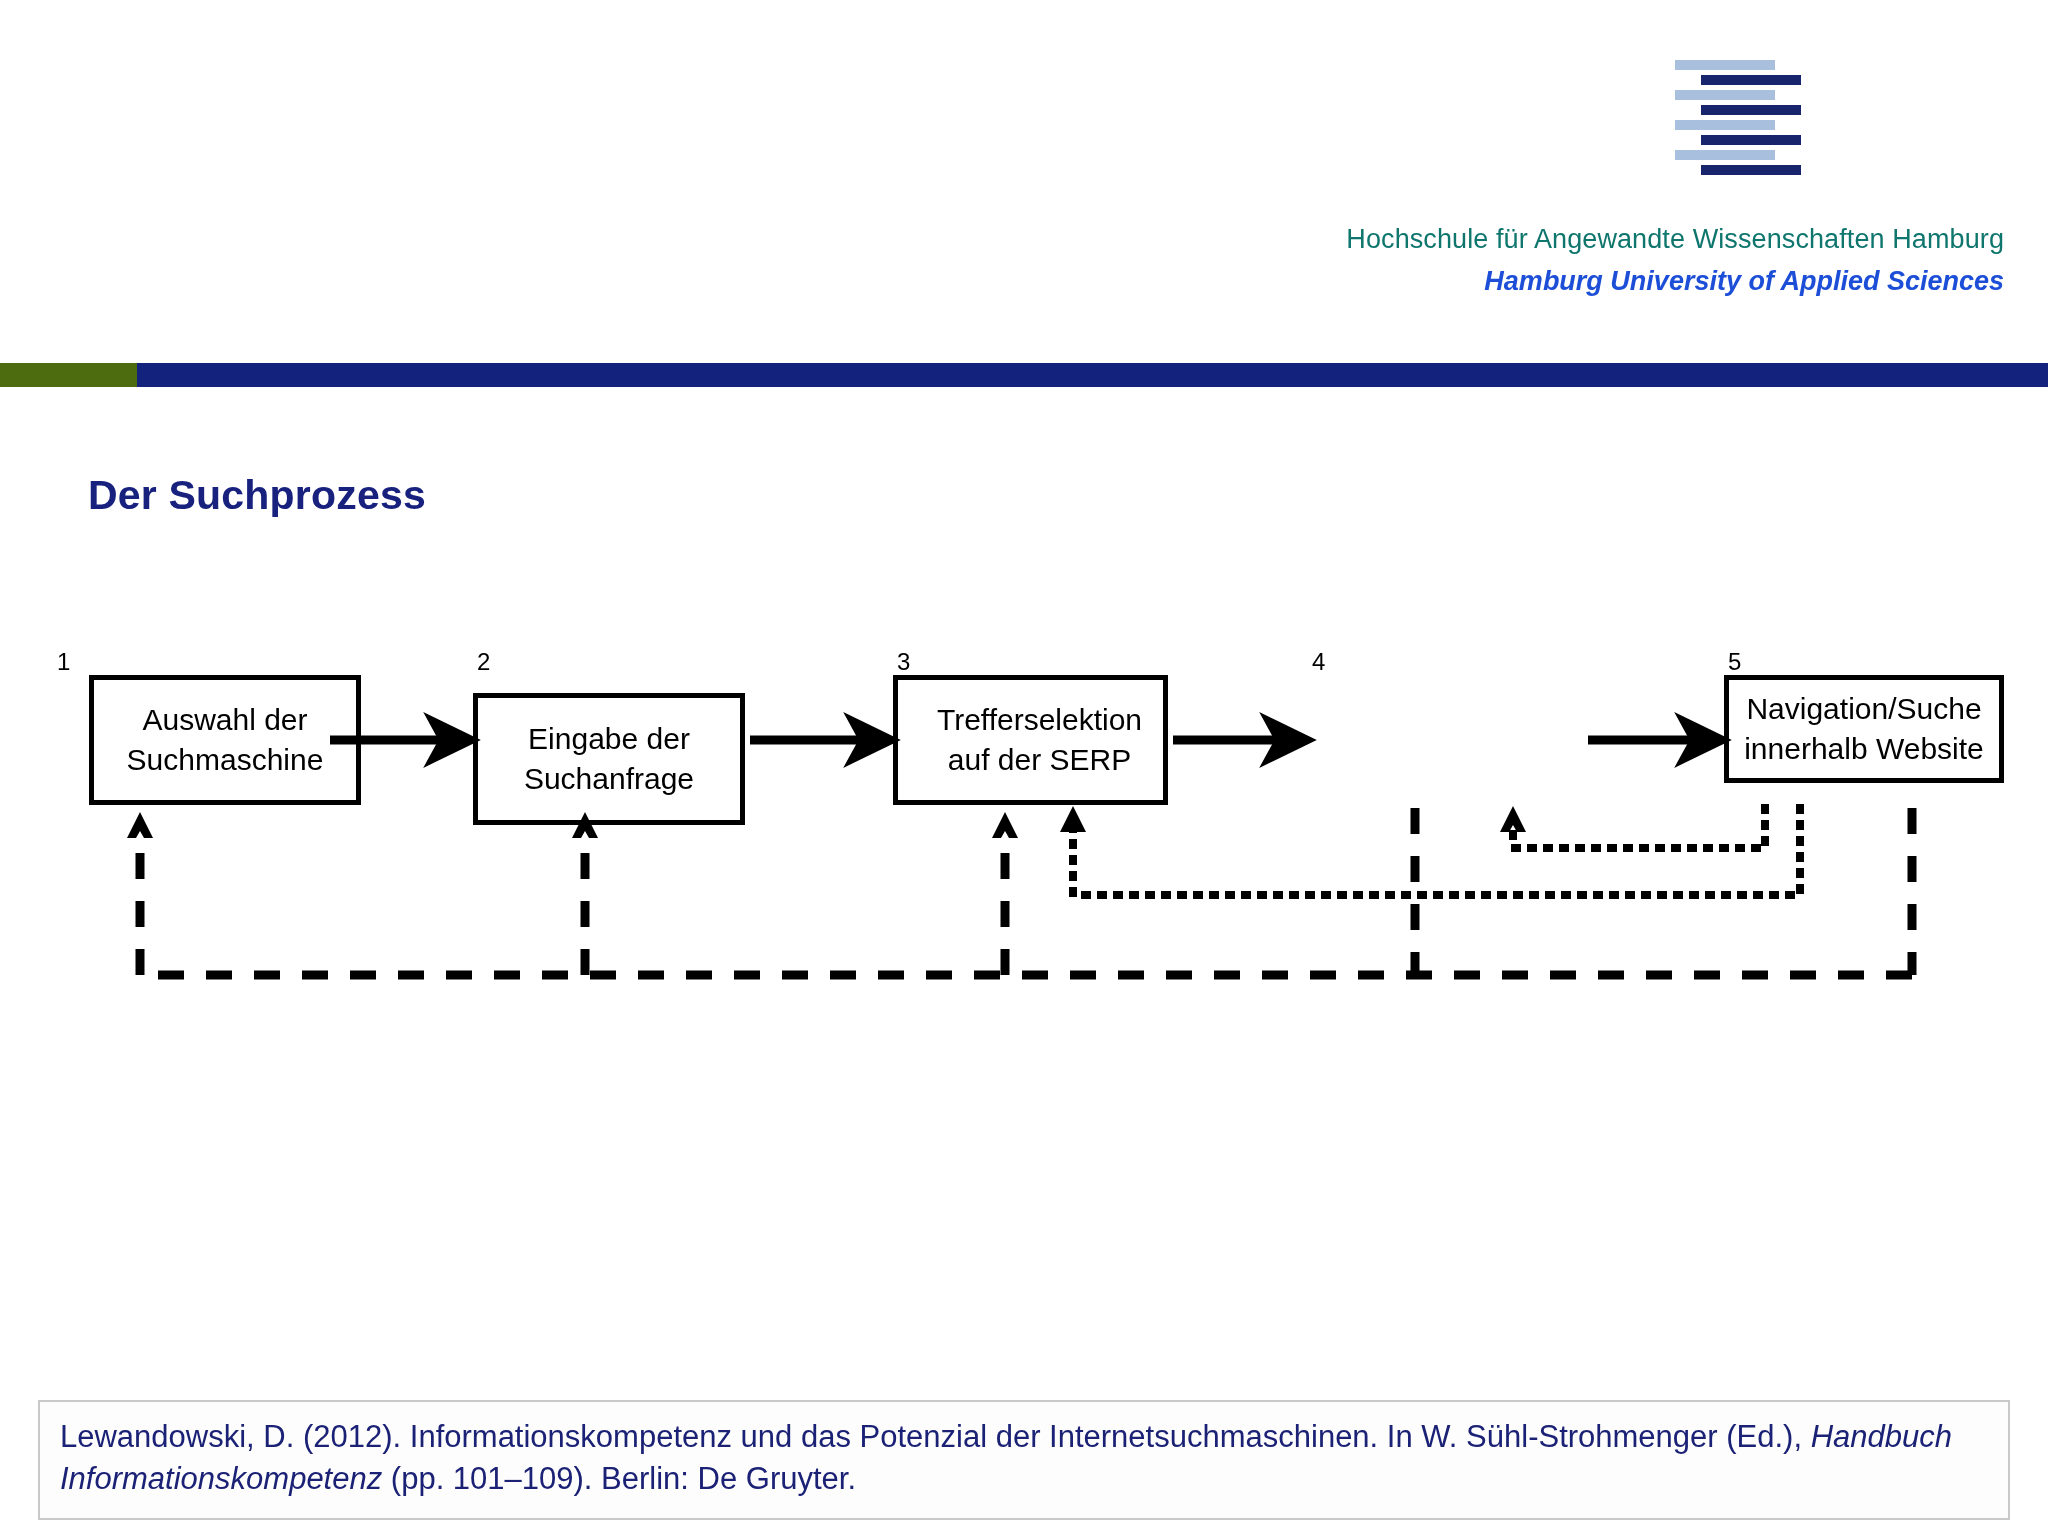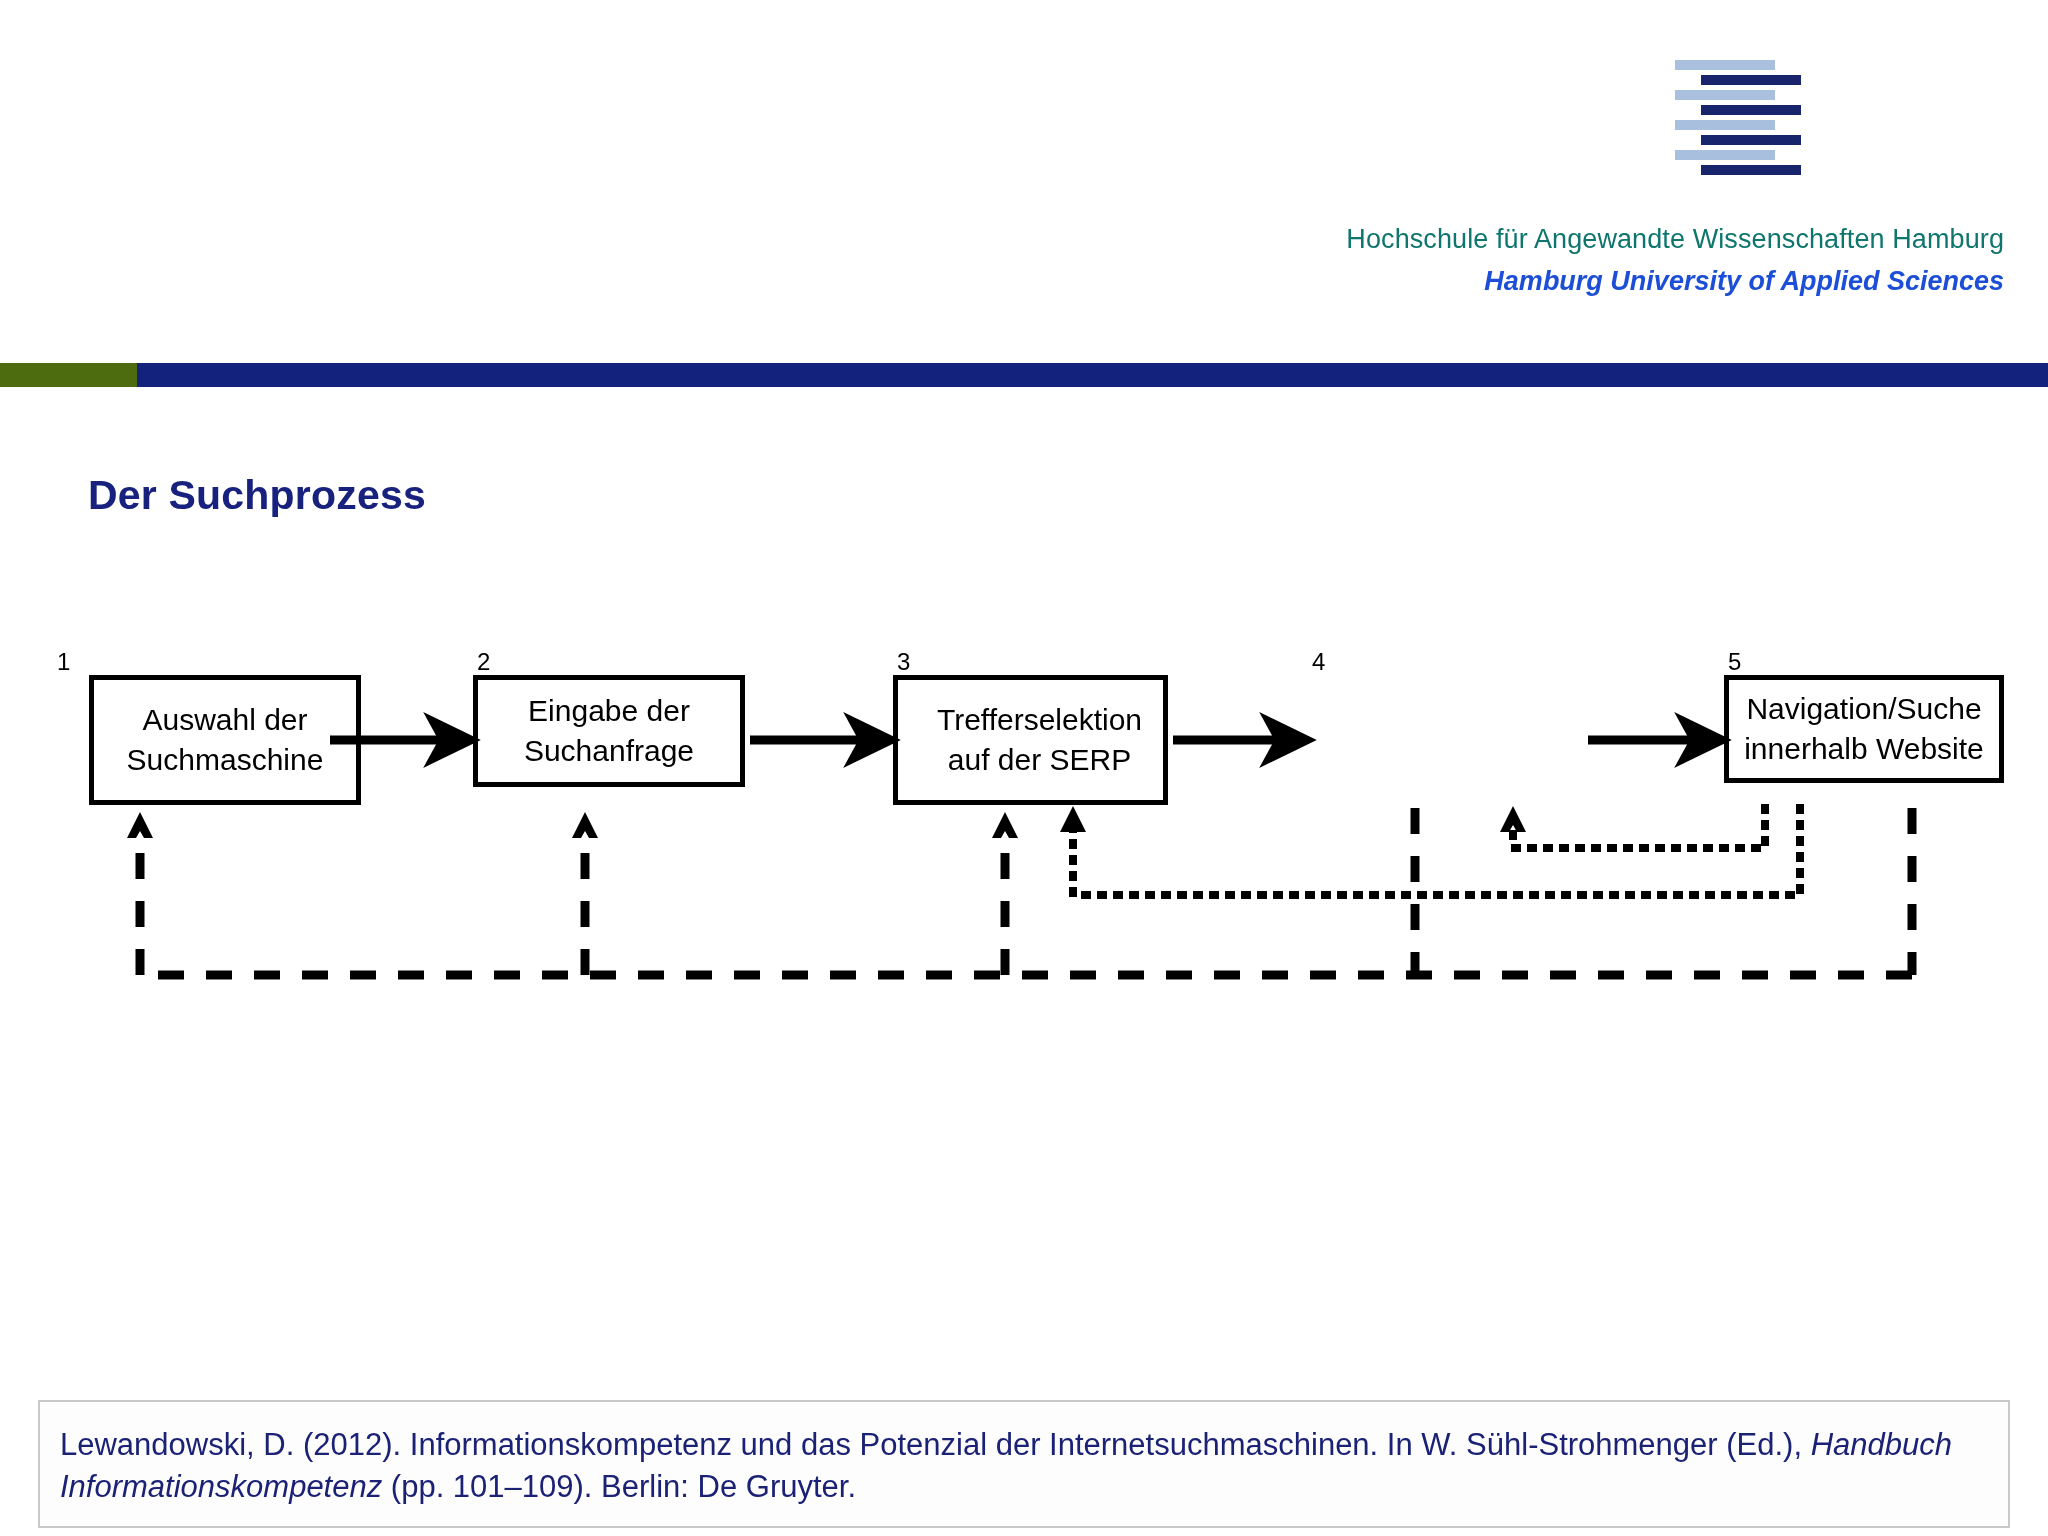--- a/index.html
+++ b/index.html
@@ -127,21 +127,21 @@
 
   
   #citation {
     position: absolute;
     left: 38px;
     top: 1400px;
     width: 1972px;
     box-sizing: border-box;
     border: 2px solid #c9c9c9;
     background: #fdfdfd;
-    padding: 22px 20px 18px 20px;
+    padding: 14px 20px 18px 20px;
     color: #1b2276;
     font-size: 31px;
     line-height: 1.36;
   }
   #citation .it { font-style: italic; }
 </style>
 </head>
 <body>
 
 <div id="header">
@@ -178,21 +178,21 @@
   <div class="proc-num" style="left:1312px; top:30px;">4</div>
   <div class="proc-num" style="left:1728px; top:30px;">5</div>
 
   <div class="proc-box" style="left:53px;   top:55px; width:272px; height:130px;margin-left:36px;">
     <div>
       <span>Auswahl der</span><br>
       <span>Suchmaschine</span>
     </div>
   </div>
 
-  <div class="proc-box" style="left:473px;  top:55px; width:272px; height:112px;">
+  <div class="proc-box" style="left:473px;  top:73px; width:272px; height:132px;">
     <div>
       <span>Eingabe der</span><br>
       <span>Suchanfrage</span>
     </div>
   </div>
 
   <div class="proc-box" style="left:893px;  top:55px; width:275px; height:130px;padding-left:24px;">
     <div>
       <span>Trefferselektion</span><br>
       <span>auf der SERP</span>

